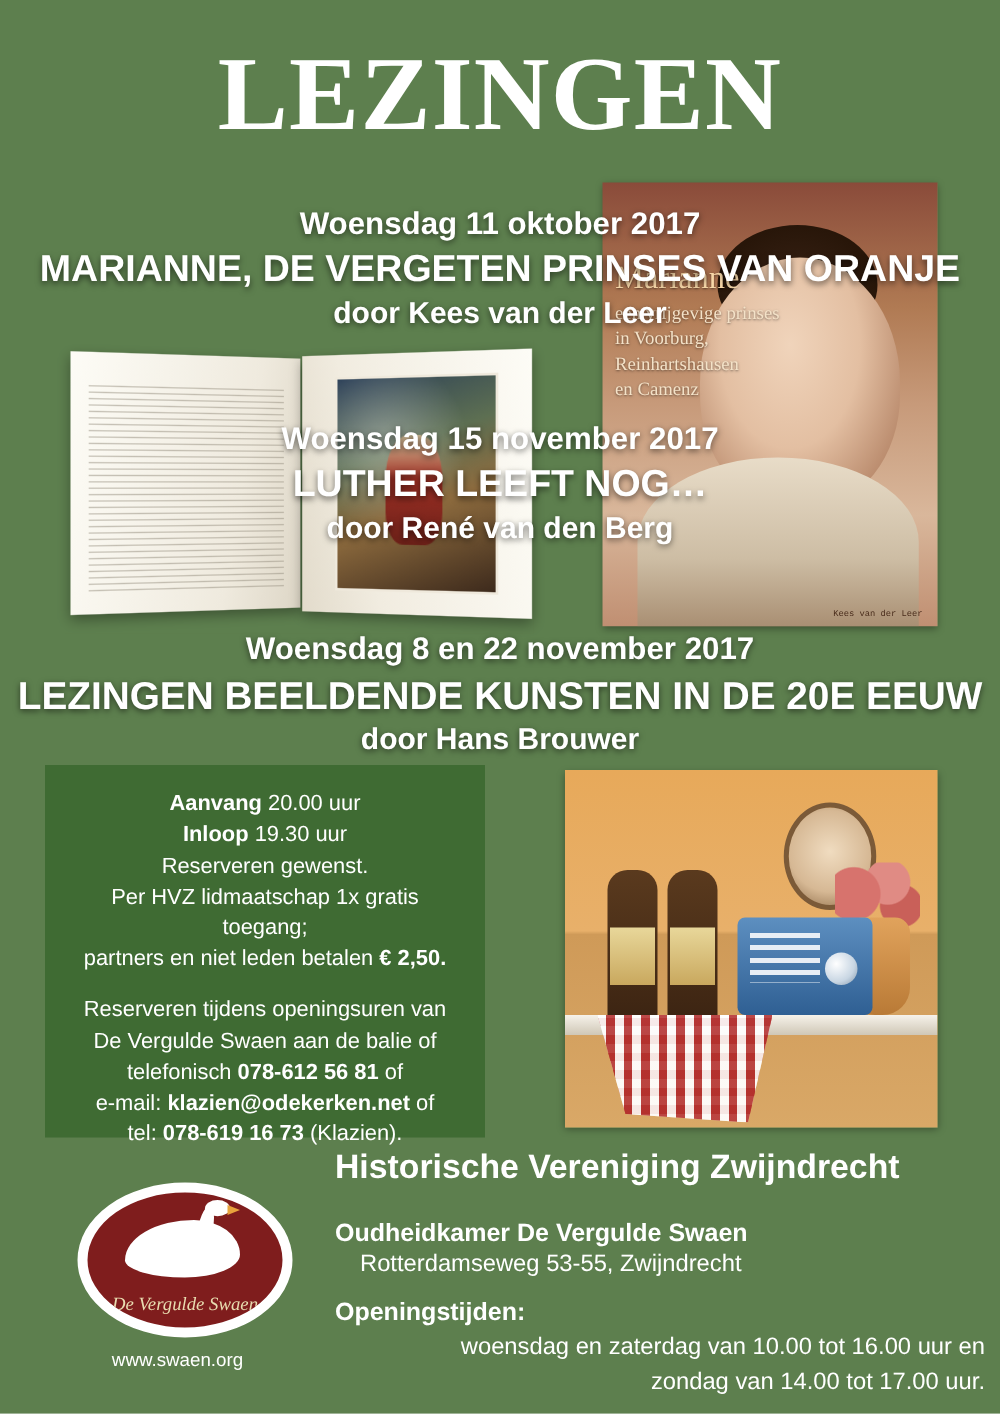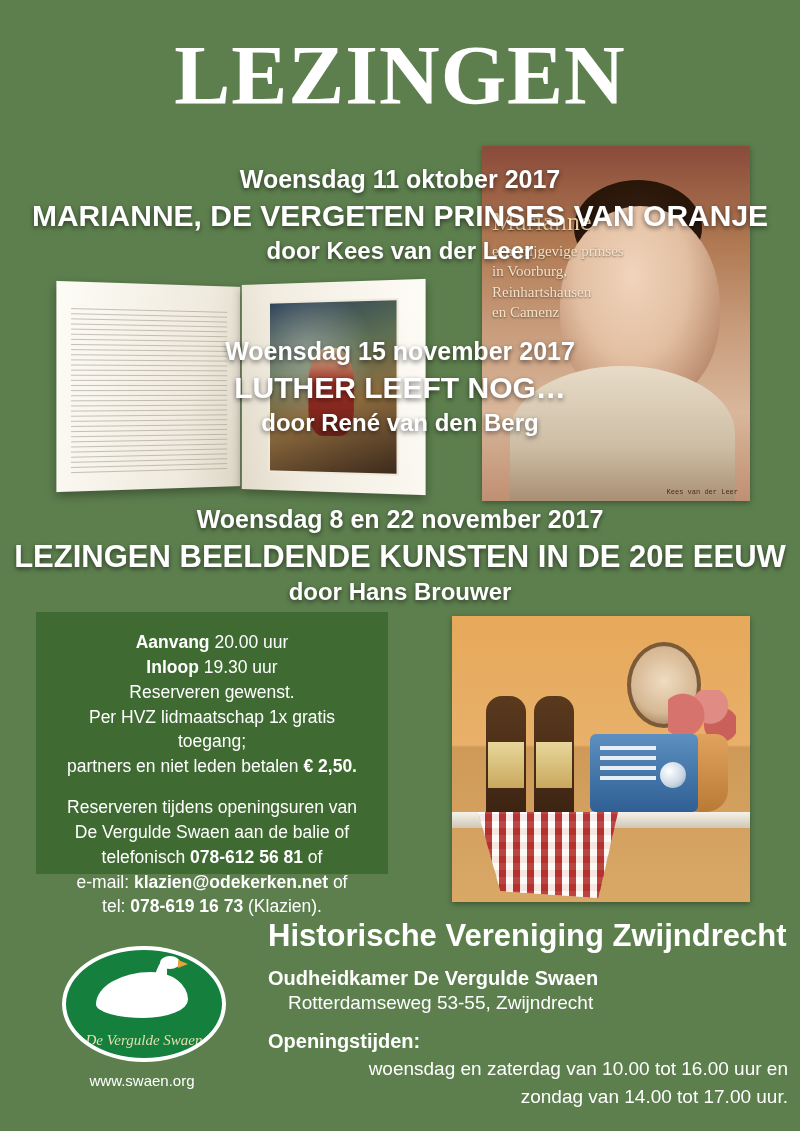--- a/index.html
+++ b/index.html
@@ -292,44 +292,44 @@
   #lecture-1 { top: 166px; }
   #lecture-2 { top: 338px; }
   #lecture-3 { top: 506px; }
 
   
   .info-box {
     position: absolute;
     left: 36px;
     top: 612px;
     width: 352px;
-    height: 262px;
+    height: 298px;
     background: #3f6b33;
     color: #ffffff;
     box-sizing: border-box;
     padding: 18px 24px 14px;
     text-align: center;
     font-size: 17.5px;
     line-height: 1.42;
   }
   .info-box b { font-weight: 700; }
   .info-box .gap { height: 16px; }
 
   
   .footer {
     position: absolute;
     left: 268px;
     top: 918px;
     width: 520px;
     color: #ffffff;
   }
   .footer .org {
-    font-size: 31px;
-    font-weight: 700;
-    margin-bottom: 13px;
+    font-size: 27px;
+    font-weight: 700;
+    margin-bottom: 27px;
   }
   .footer .sub {
     font-size: 20px;
     font-weight: 700;
   }
   .footer .addr {
     font-size: 19px;
     margin-top: 2px;
     margin-left: 20px;
   }
@@ -350,22 +350,22 @@
     position: absolute;
     left: 62px;
     top: 946px;
     width: 160px;
     text-align: center;
   }
   .logo .oval {
     width: 156px;
     height: 108px;
     border-radius: 50%;
-    background: #15803d;
-    border: 4px solid #ffffff;
+    background: #7f1d1d;
+    border: 8px solid #ffffff;
     position: relative;
     overflow: hidden;
   }
   .logo .swan {
     position: absolute;
     left: 30px;
     top: 22px;
     width: 92px;
     height: 46px;
     background: #ffffff;

